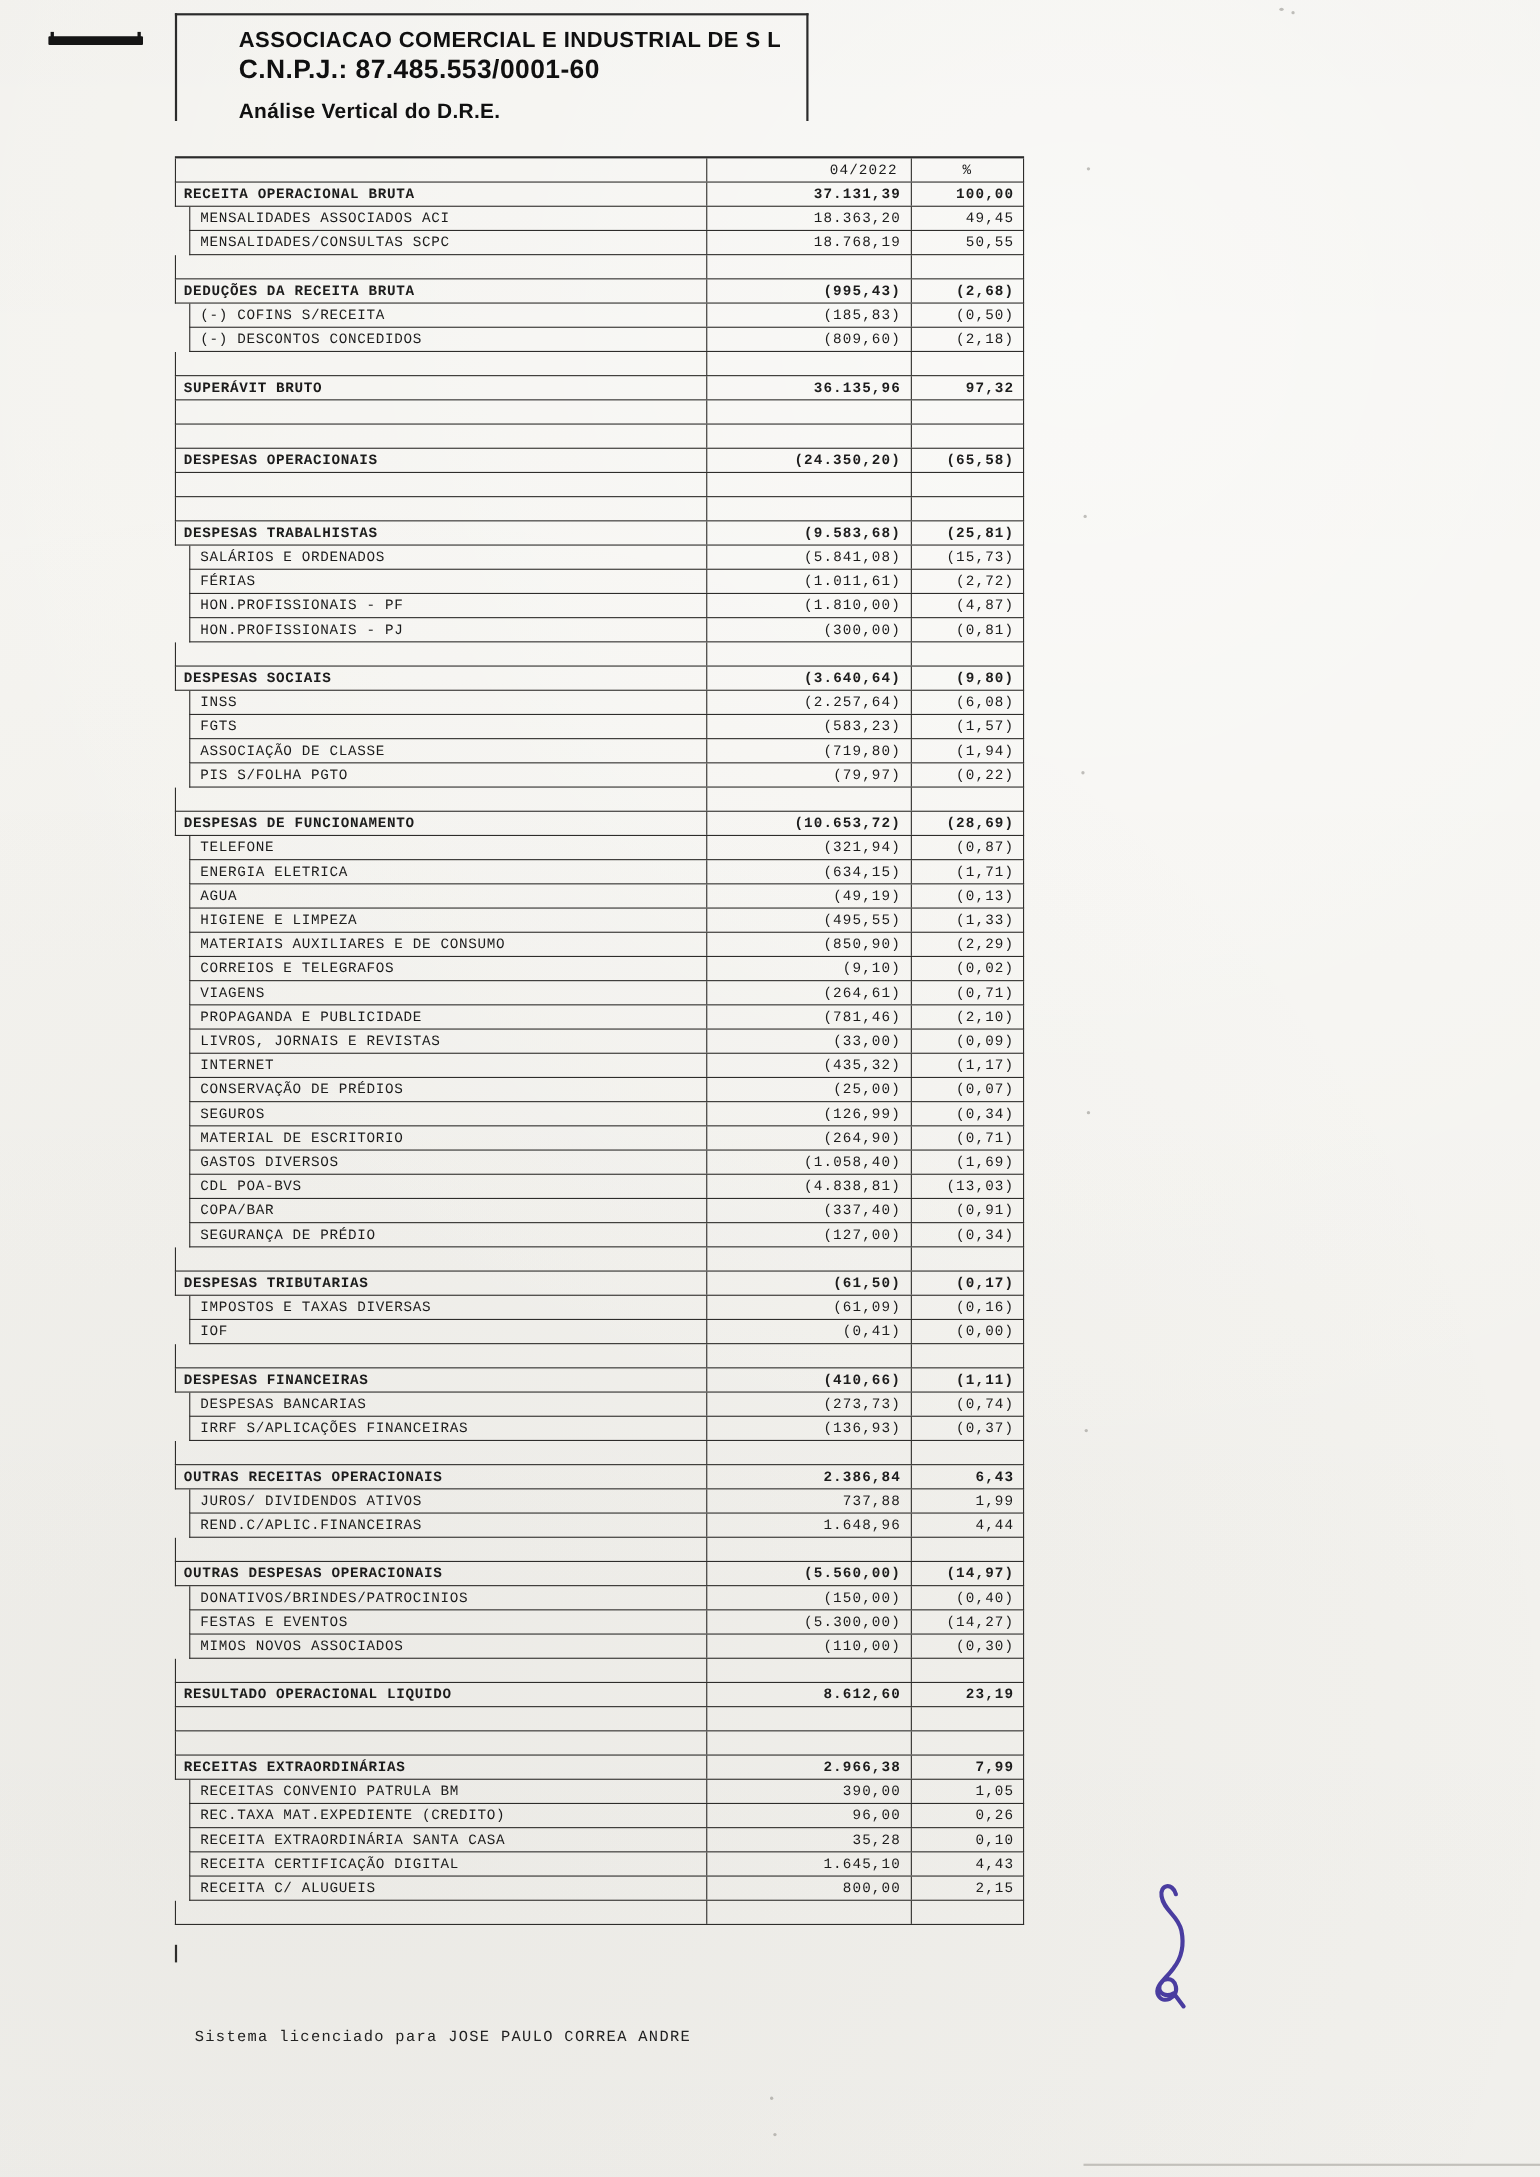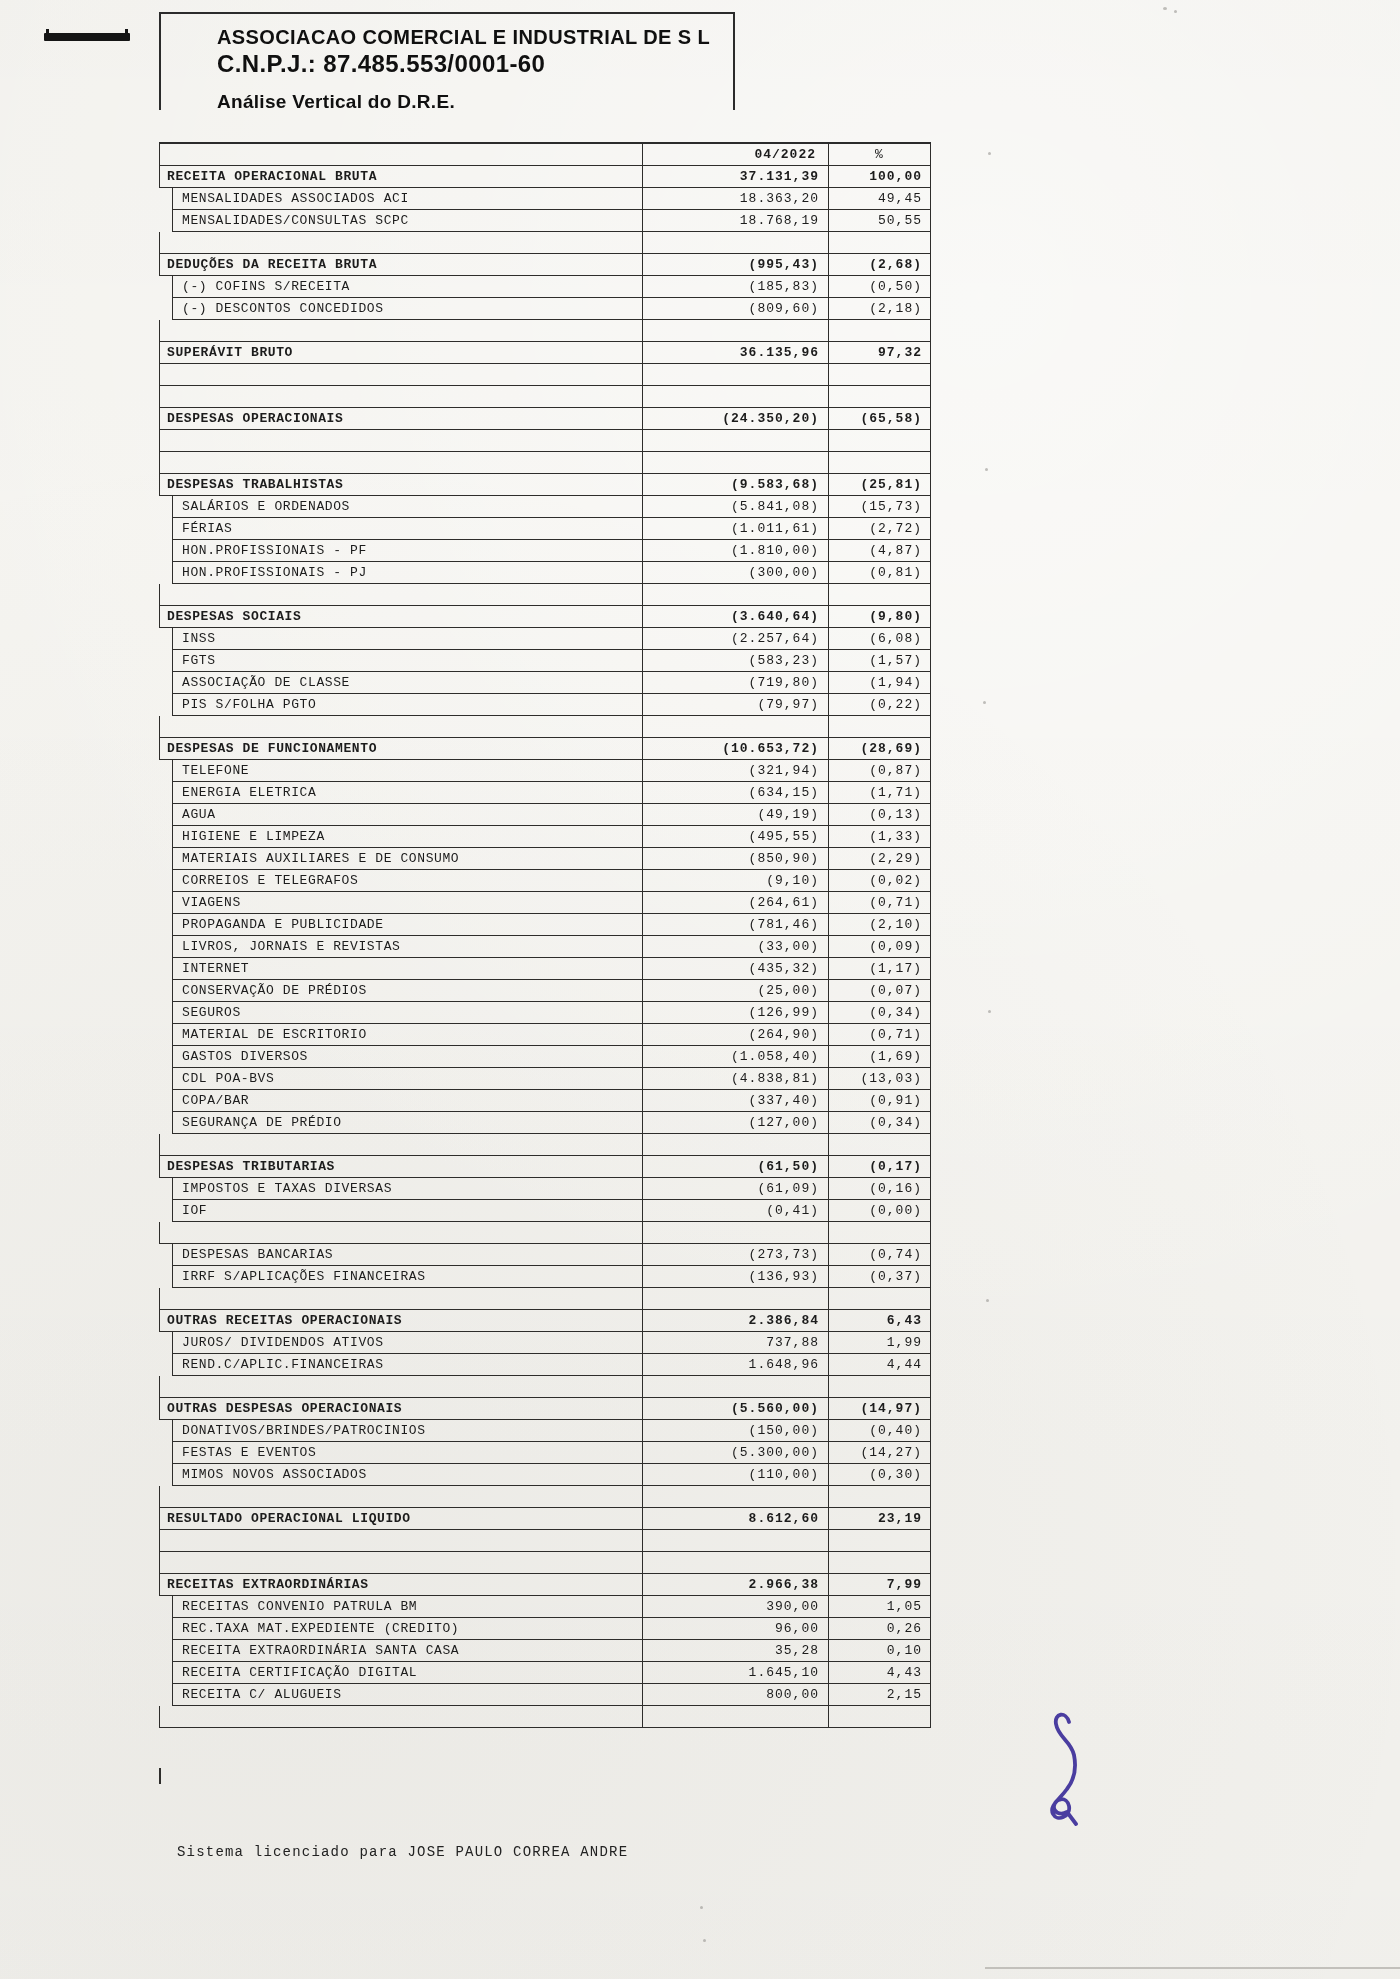--- a/index.html
+++ b/index.html
@@ -43,21 +43,21 @@
     font-size:13px;letter-spacing:0.6px;
   }
   .row.item{margin-left:13px;}
   .row.section{font-weight:bold;}
   .cell{display:flex;align-items:center;height:100%;box-sizing:border-box;overflow:hidden;white-space:nowrap;}
   .cell.label{flex:1;padding-left:7px;}
   .row.item .cell.label{padding-left:9px;}
   .cell.value{width:186px;flex:none;justify-content:flex-end;padding-right:9px;border-left:1.6px solid #2e2d2b;letter-spacing:1px;}
   .cell.pct{width:102px;flex:none;justify-content:flex-end;padding-right:8px;border-left:1.6px solid #2e2d2b;letter-spacing:1px;}
   .row.header .cell.pct{justify-content:center;padding-right:0;}
-  .row.header .cell.value{padding-right:12px;font-weight:bold;}
+  .row.header .cell.value{padding-right:12px;}
   
   .table-tail{position:absolute;left:159px;top:1768px;width:2px;height:16px;background:#2e2d2b;}
 
   .footer{
     position:absolute;left:177px;top:1844px;
     font-size:14px;letter-spacing:1.2px;color:#222;
   }
 
   .signature{position:absolute;left:1044px;top:1708px;width:60px;height:124px;}
 
@@ -321,20 +321,25 @@
       </div>
       <div class="row item">
         <div class="cell label">IOF</div>
         <div class="cell value">(0,41)</div>
         <div class="cell pct">(0,00)</div>
       </div>
       <div class="row spacer">
         <div class="cell label"></div>
         <div class="cell value"></div>
         <div class="cell pct"></div>
+      </div>
+      <div class="row section">
+        <div class="cell label">DESPESAS FINANCEIRAS</div>
+        <div class="cell value">(410,66)</div>
+        <div class="cell pct">(1,11)</div>
       </div>
       <div class="row item">
         <div class="cell label">DESPESAS BANCARIAS</div>
         <div class="cell value">(273,73)</div>
         <div class="cell pct">(0,74)</div>
       </div>
       <div class="row item">
         <div class="cell label">IRRF S/APLICAÇÕES FINANCEIRAS</div>
         <div class="cell value">(136,93)</div>
         <div class="cell pct">(0,37)</div>

